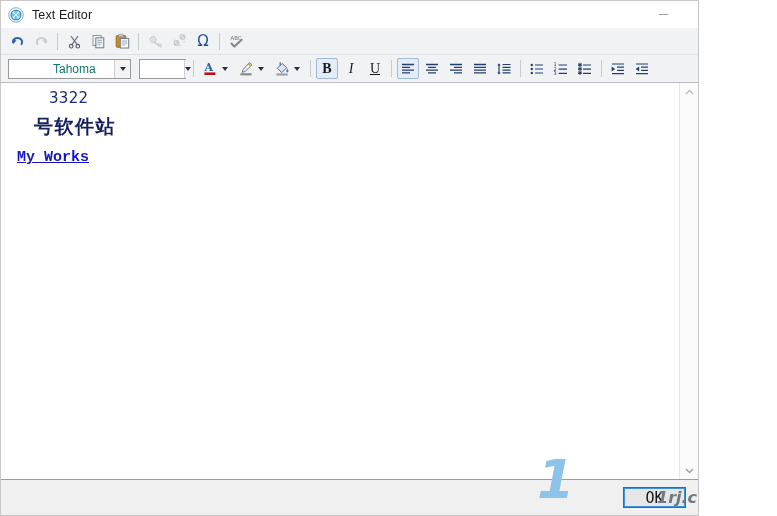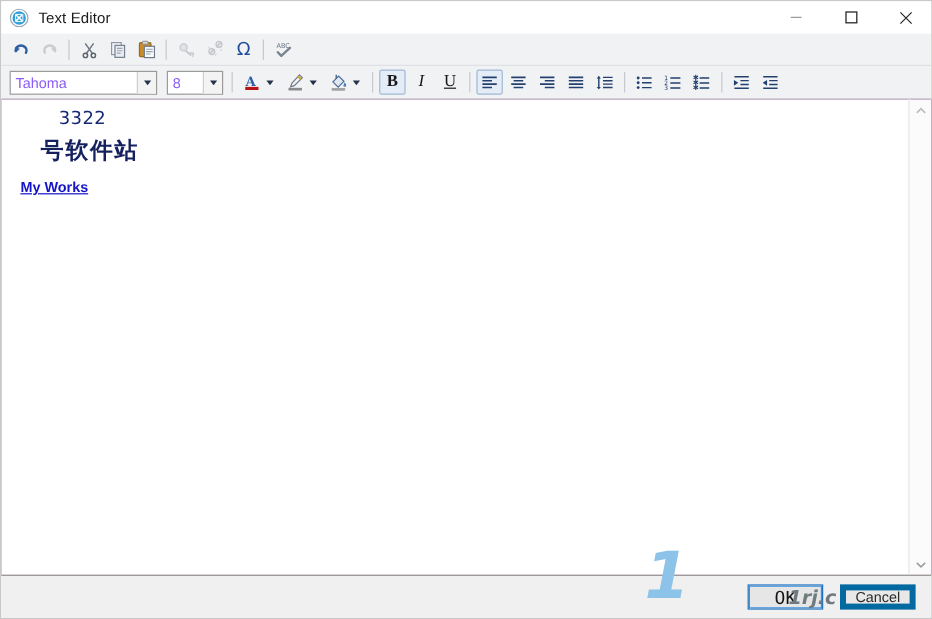--- a/index.html
+++ b/index.html
@@ -4,21 +4,21 @@
 <style>
   html, body {
     margin: 0; padding: 0;
     width: 777px; height: 516px;
     overflow: hidden;
     background: #ffffff;
     font-family: "Liberation Sans", sans-serif;
   }
   .app {
     position: relative;
-    width: 777px; height: 516px;
+    width: 699px; height: 516px;
     background: #ffffff;
     border: 1px solid #c8c8c8;
     box-sizing: border-box;
     overflow: hidden;
     padding-left: 32px;
   }
 
   
   .titlebar {
     position: absolute; left: 0; top: 0;
@@ -101,43 +101,43 @@
     height: 20px;
     background: #ffffff;
     border: 1px solid #9a9a9a;
     display: flex; align-items: center;
     box-sizing: border-box;
     margin-right: 3px;
   }
   .combo .val {
     flex: 1;
     font-size: 12px;
-    color: #8b5cf6;
+    color: #0f766e;
     padding-left: 4px;
-    white-space: nowrap; overflow: hidden;
+    white-space: nowrap; overflow: hidden; margin-left: 40px;
   }
   .combo .drop {
     width: 15px; height: 18px;
     border-left: 1px solid #cfcfcf;
     background: #f3f3f3;
     display: flex; align-items: center; justify-content: center;
   }
   .combo-font { width: 123px; margin-left: 3px; }
   .combo-size { width: 47px; margin-left: 5px; }
 
   .bold-g   { font-family: "Liberation Serif", serif; font-weight: bold; font-size: 14px; color: #17181a; }
   .ital-g   { font-family: "Liberation Serif", serif; font-style: italic; font-size: 14px; color: #17181a; }
   .und-g    { font-family: "Liberation Serif", serif; font-size: 14px; color: #17181a; text-decoration: underline; }
 
   
   .editor-wrap {
     position: absolute;
     left: 0; top: 82px;
     width: 777px; height: 396px;
-    background: #701a75;
+    background: #f0abfc;
     box-sizing: border-box;
   }
   .doc {
     position: absolute;
     left: 0; top: 0;
     width: 758px; height: 396px;
     background: #ffffff;
     overflow: hidden;
     padding: 6px 0 0 0;
     box-sizing: border-box;
@@ -158,22 +158,22 @@
     color: #15205e;
     letter-spacing: 1.5px;
   }
   .l-link1 {
     margin: 11px 0 0 16px;
   }
   .l-link2 {
     margin: 11px 0 0 2px;
   }
   .doclink {
-    font-family: Liberation Sans, sans-serif;
-    font-size: 12px;
+    font-family: Liberation Mono, monospace;
+    font-size: 15px;
     font-weight: bold;
     color: #1515c8;
     text-decoration: underline;
   }
 
   
   .vscroll {
     position: absolute;
     right: 0; top: 82px;
     width: 19px; height: 396px;

